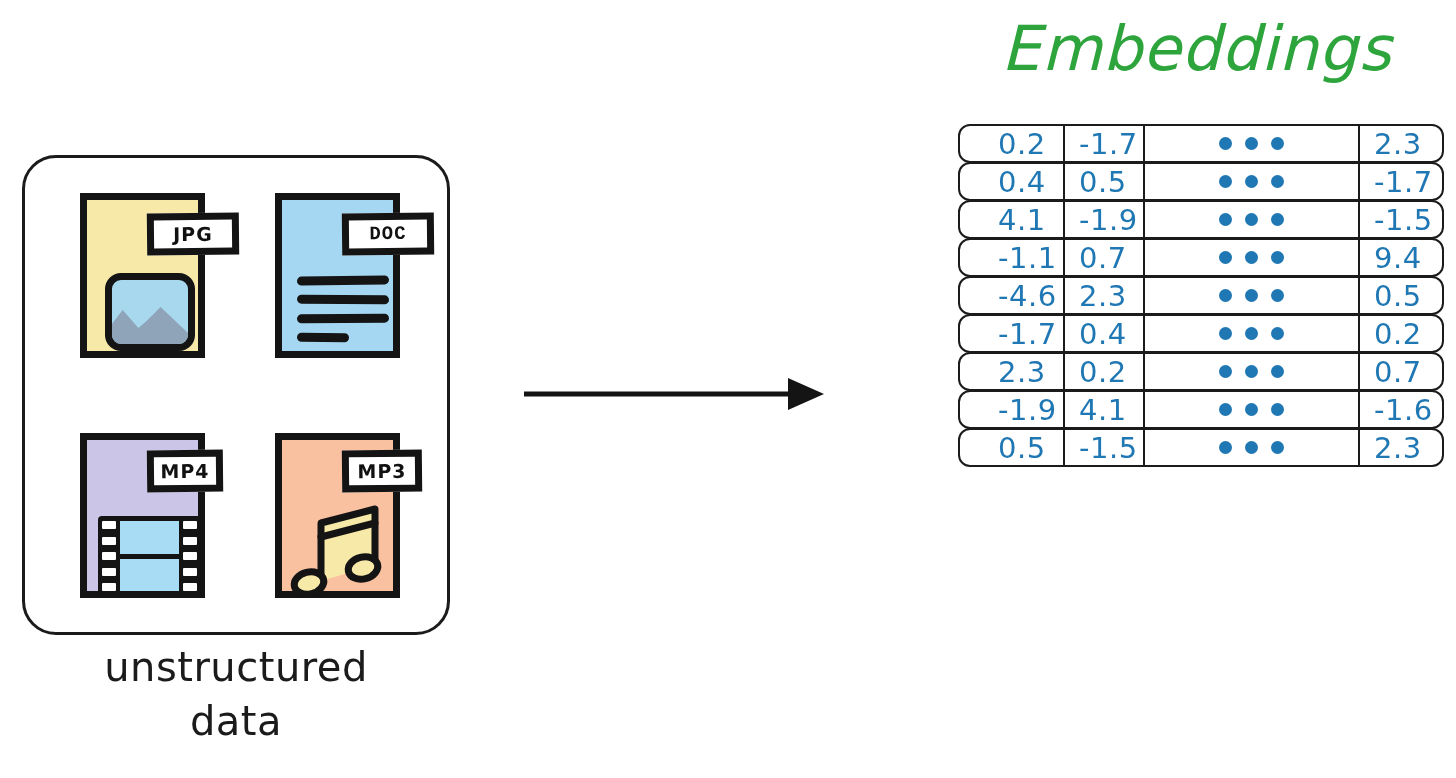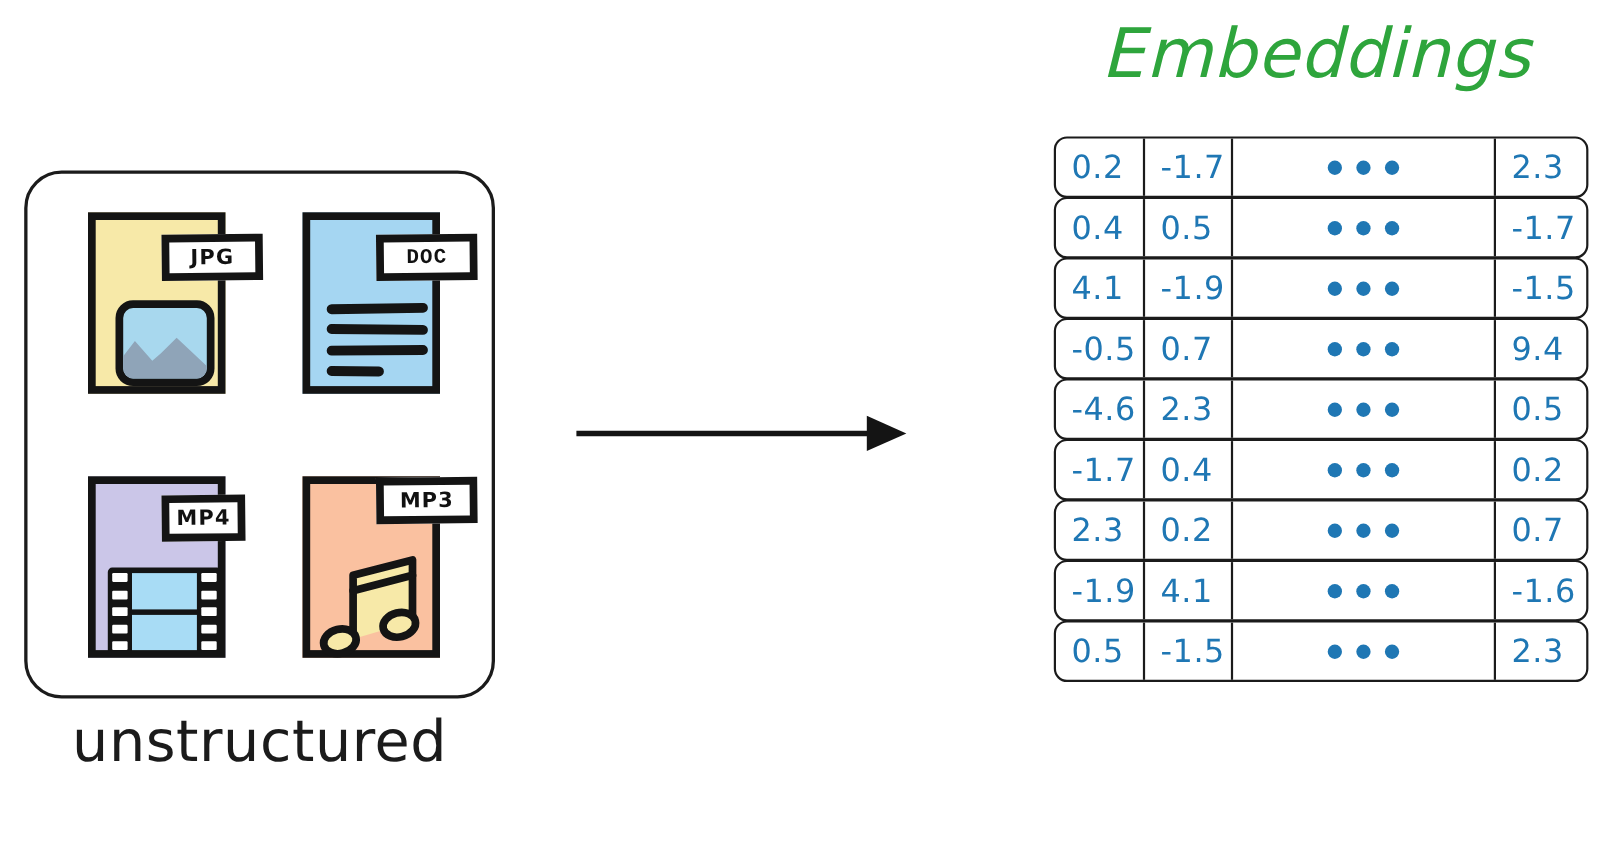--- a/index.html
+++ b/index.html
@@ -114,30 +114,30 @@
     margin: 0 4px;
   }
   .film-frame { flex: 1; background: #A8DCF5; }
   .film-frames .film-frame + .film-frame { margin-top: 5px; }
 
   
   #card-mp3 {
     left: 250px; top: 275px; width: 125px; height: 165px;
     background: #FAC1A0;
   }
-  #label-mp3 { left: 317px; top: 276px; width: 92px; height: 42px; text-align: right; }
+  #label-mp3 { left: 317px; top: 292px; width: 80px; height: 42px; text-align: right; }
   #music-note { position: absolute; left: 262px; top: 345px; width: 105px; height: 98px; }
 
   
   #caption-unstructured {
     position: absolute;
     left: 22px; top: 640px; width: 428px;
     text-align: center;
     font-family: "DejaVu Sans", sans-serif;
-    font-size: 52px;
+    font-size: 40px;
     font-weight: 400;
     color: #1b1b1b;
     line-height: 1.35;
     letter-spacing: 0.5px;
   }
   #caption-unstructured .cap-line { display: block; }
 
   
   #arrow-transform {
     position: absolute;
@@ -160,27 +160,28 @@
 
   #embeddings-table {
     position: absolute;
     left: 958px; top: 124px;
     width: 486px;
     display: flex;
     flex-direction: column;
   }
   .emb-row {
     display: flex;
-    height: 56px;
+    height: 39px;
     border: 2.5px solid #1b1b1b;
     border-radius: 12px;
     box-sizing: border-box;
     background: #ffffff;
     margin-bottom: -1px;
     position: relative;
+    padding-left: 24px;
   }
   .emb-cell {
     box-sizing: border-box;
     display: flex;
     align-items: center;
     font-family: "DejaVu Sans", sans-serif;
     font-size: 29px;
     color: #1f77b4;
     font-weight: 400;
     letter-spacing: 0.5px;
@@ -251,20 +252,21 @@
         <path d="M34,34 L88,20"></path>
       </g>
       <ellipse cx="22" cy="80" rx="15" ry="11" transform="rotate(-14 22 80)" fill="#F7E9A8" stroke="#141414" stroke-width="7"></ellipse>
       <ellipse cx="76" cy="65" rx="15" ry="11" transform="rotate(-14 76 65)" fill="#F7E9A8" stroke="#141414" stroke-width="7"></ellipse>
     </svg>
     <div class="file-ext-label" id="label-mp3">MP3</div>
   </div>
 
   <div id="caption-unstructured">
     <span class="cap-line">unstructured</span>
+    <span class="cap-line">data</span>
   </div>
 
   <svg id="arrow-transform" viewBox="0 0 310 44">
     <line x1="4" y1="22" x2="272" y2="22" stroke="#141414" stroke-width="5"></line>
     <polygon points="268,6 304,22 268,38" fill="#141414"></polygon>
   </svg>
 
   <div id="embeddings-title">Embeddings</div>
 
   <div id="embeddings-table">
@@ -298,21 +300,21 @@
         <div class="emb-cell cdots">
           <span class="dots">
             <span class="dot"></span>
             <span class="dot"></span>
             <span class="dot"></span>
           </span>
         </div>
         <div class="emb-cell c3">-1.5</div>
       </div>
       <div class="emb-row">
-        <div class="emb-cell c0">-0.5</div>
+        <div class="emb-cell c0">-1.1</div>
         <div class="emb-cell c1">0.7</div>
         <div class="emb-cell cdots">
           <span class="dots">
             <span class="dot"></span>
             <span class="dot"></span>
             <span class="dot"></span>
           </span>
         </div>
         <div class="emb-cell c3">9.4</div>
       </div>

